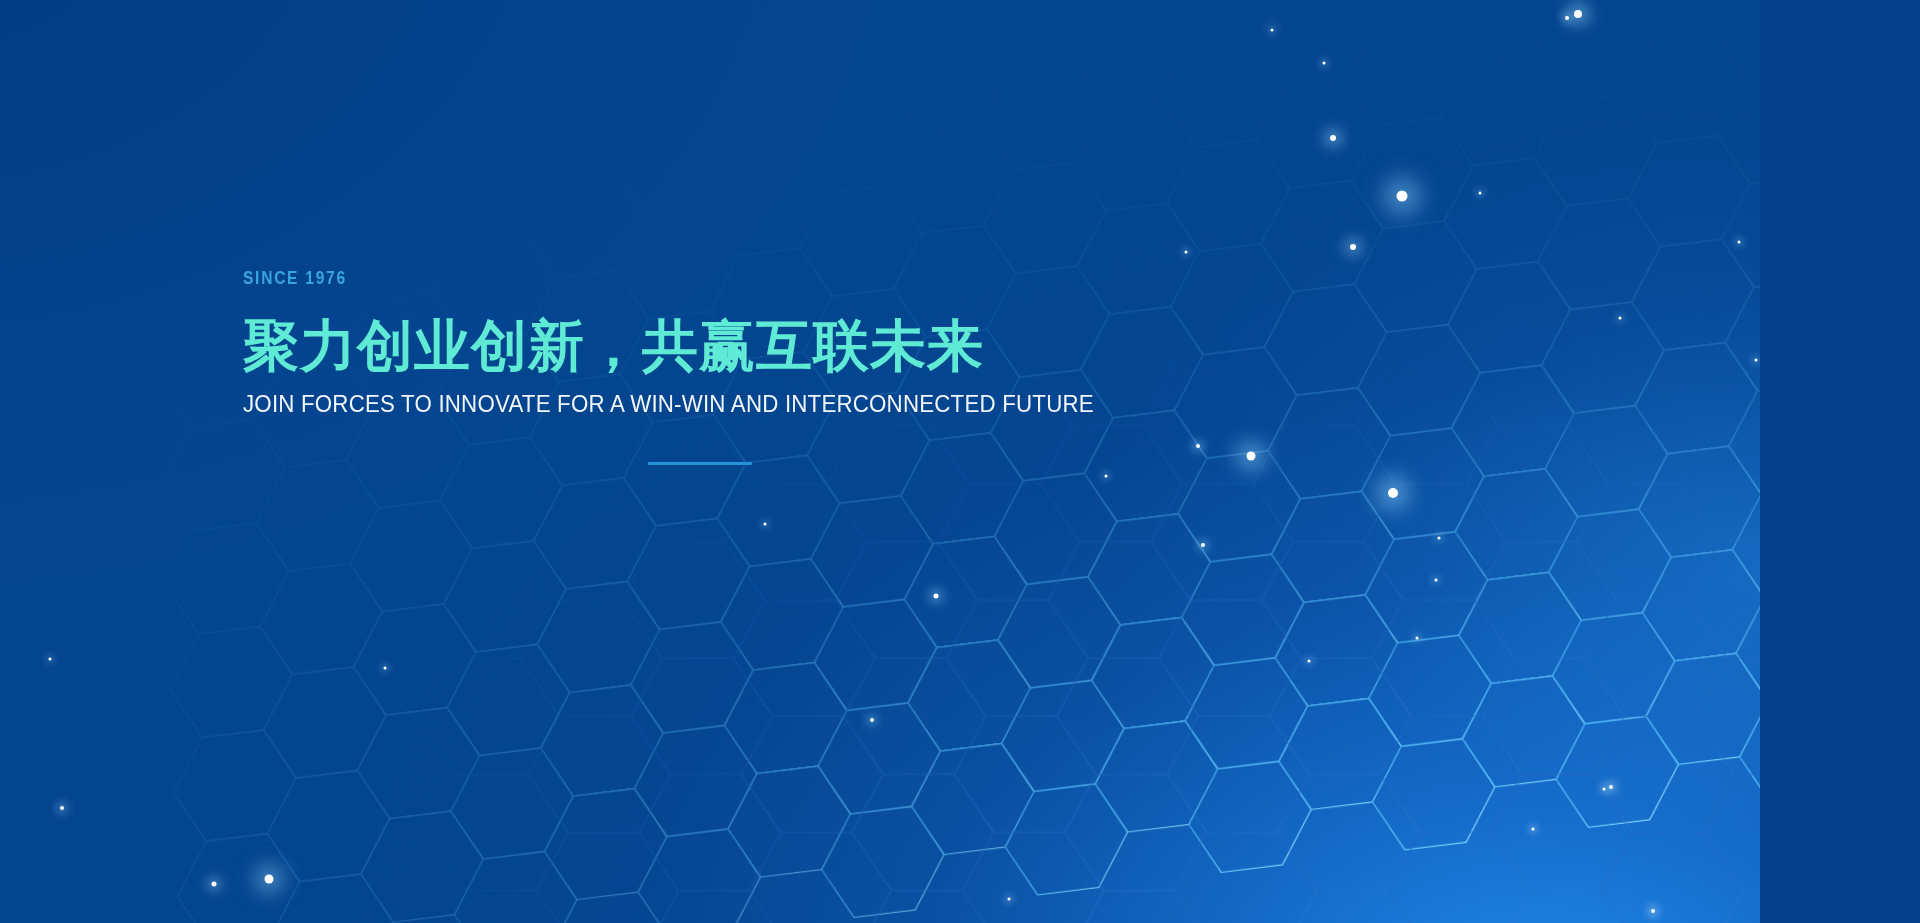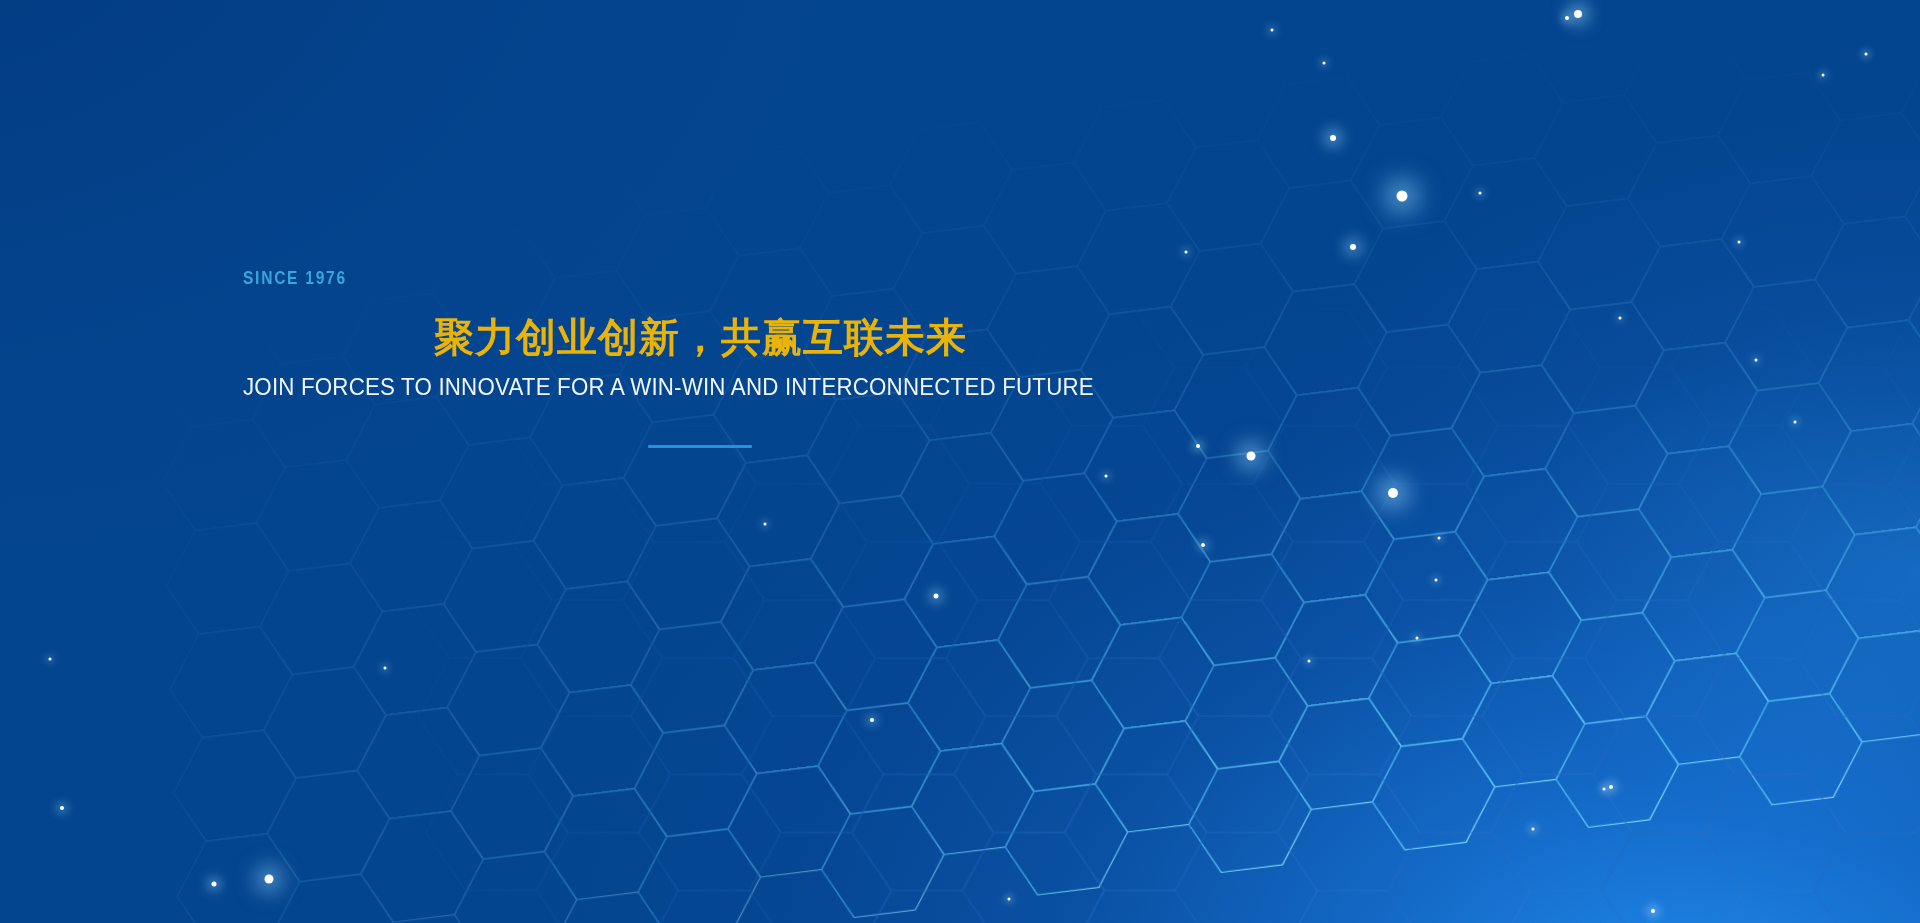--- a/index.html
+++ b/index.html
@@ -2,21 +2,21 @@
 <html><head>
 <meta charset="utf-8">
 <style>
   html, body {
     margin: 0;
     padding: 0;
     background: #033f8a;
   }
   #banner {
     position: relative;
-    width: 1920px;
+    width: 1760px;
     height: 923px;
     overflow: hidden;
     background: #034695;
     font-family: "Liberation Sans", "DejaVu Sans", sans-serif;
     -webkit-font-smoothing: antialiased;
   }
 
   
   .bg-base {
     position: absolute;
@@ -86,27 +86,26 @@
     color: #39a4e2;
     line-height: 1;
     margin: 0 0 29px 0;
     transform: scaleX(0.82);
     transform-origin: left center;
     white-space: nowrap;
   }
   .headline {
     font-family: "DejaVu Sans", "Liberation Sans", sans-serif;
     font-weight: 700;
-    font-size: 40px;
+    font-size: 56px;
     line-height: 1.08;
-    color: #eab308;
+    color: #5eead4;
     margin: 0;
     letter-spacing: 1px;
     white-space: nowrap;
-    text-align: center;
   }
   .subline {
     font-family: "Liberation Sans Narrow", "Liberation Sans", sans-serif;
     font-weight: 400;
     font-size: 24px;
     line-height: 1;
     color: #f2f6fb;
     margin: 16px 0 0 0;
     letter-spacing: 0.2px;
     transform: scaleX(0.93);

